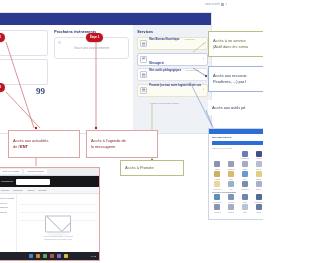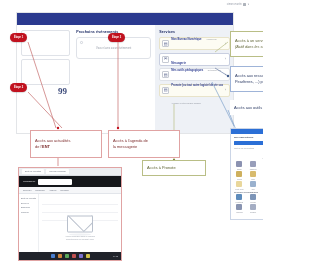--- a/index.html
+++ b/index.html
@@ -2,21 +2,21 @@
 <html><head>
 <meta charset="utf-8">
 <style>
   * { box-sizing: border-box; margin: 0; padding: 0; }
   html, body {
     width: 263px; height: 263px;
     background: #ffffff;
     font-family: "Liberation Sans", sans-serif;
     overflow: hidden;
   }
-  #stage { position: relative; width: 263px; height: 206px; background: #fff; margin-left: 22px; }
+  #stage { position: relative; width: 263px; height: 206px; background: #fff; }
 
   
   .portal {
     position: absolute; left: -6px; top: 12px;
     width: 218px; height: 122px;
     background: #ffffff;
     border: 1px solid #e3e5e8;
     overflow: hidden;
   }
   .portal-topbar {

